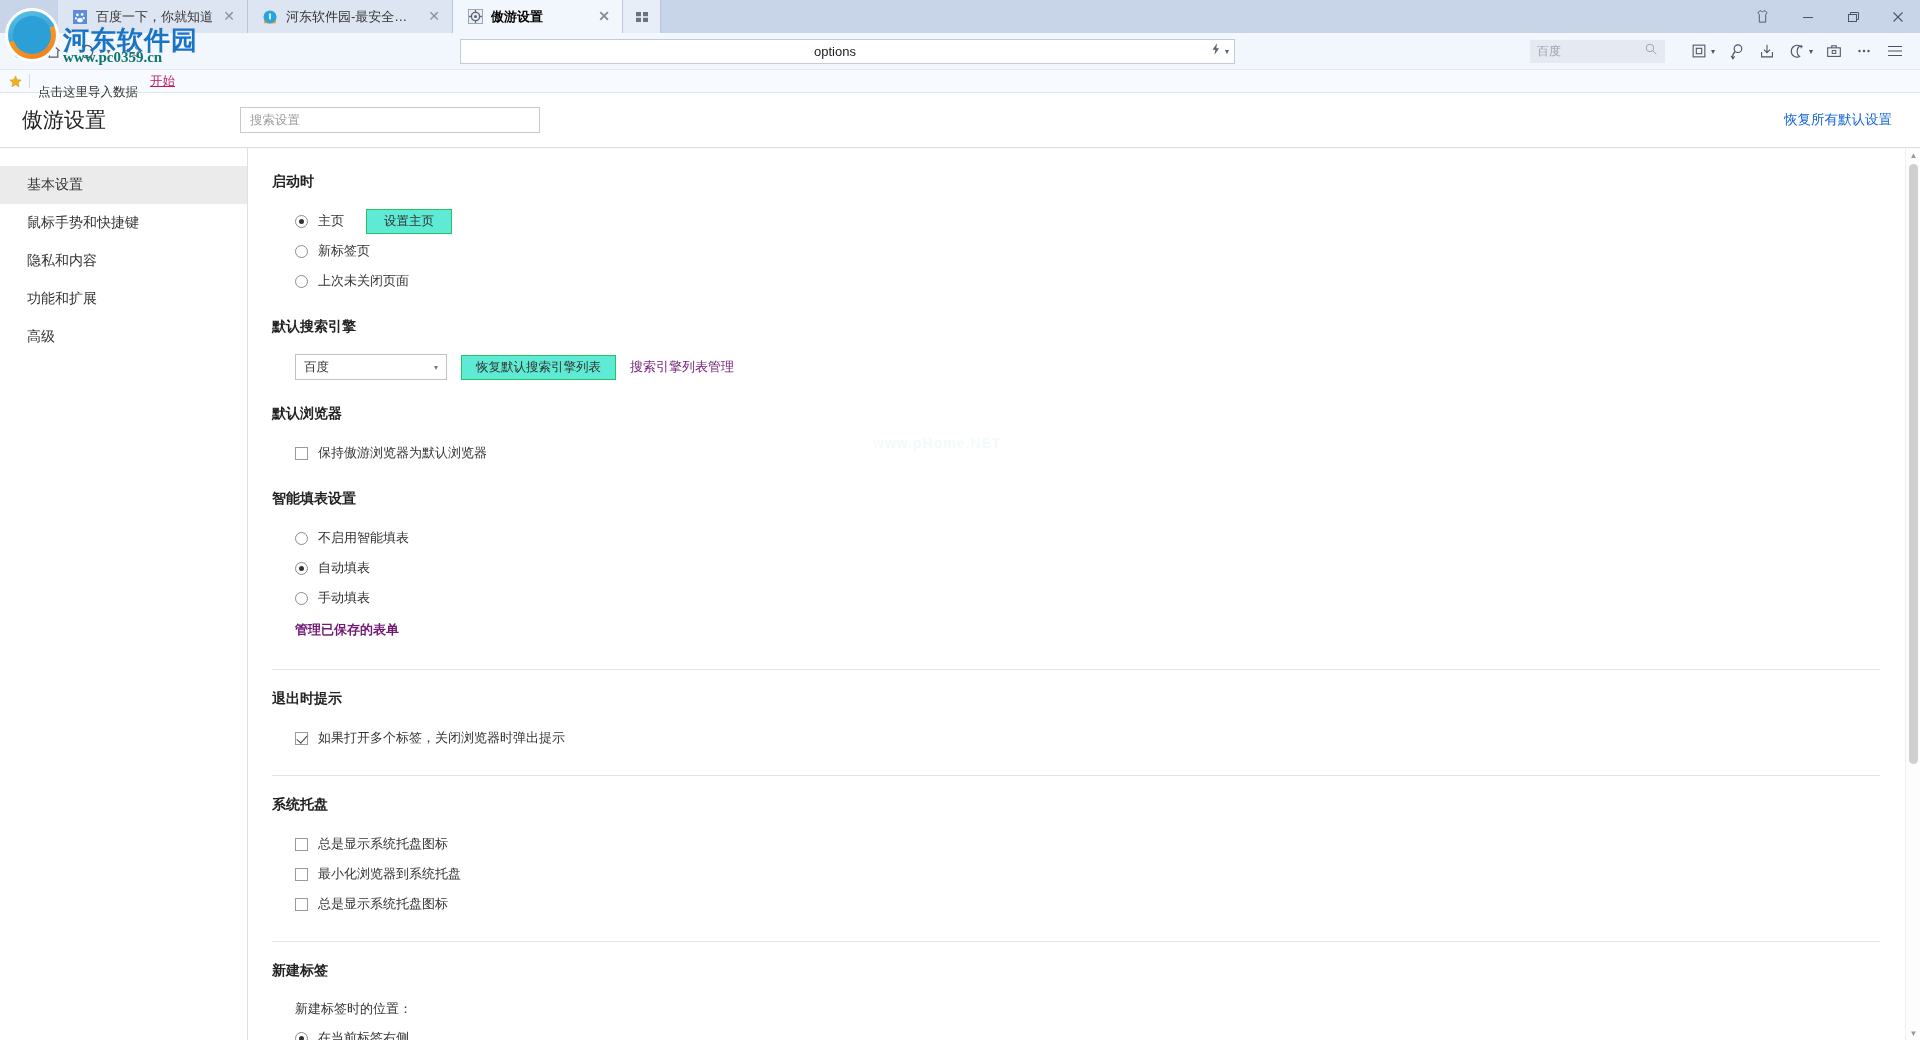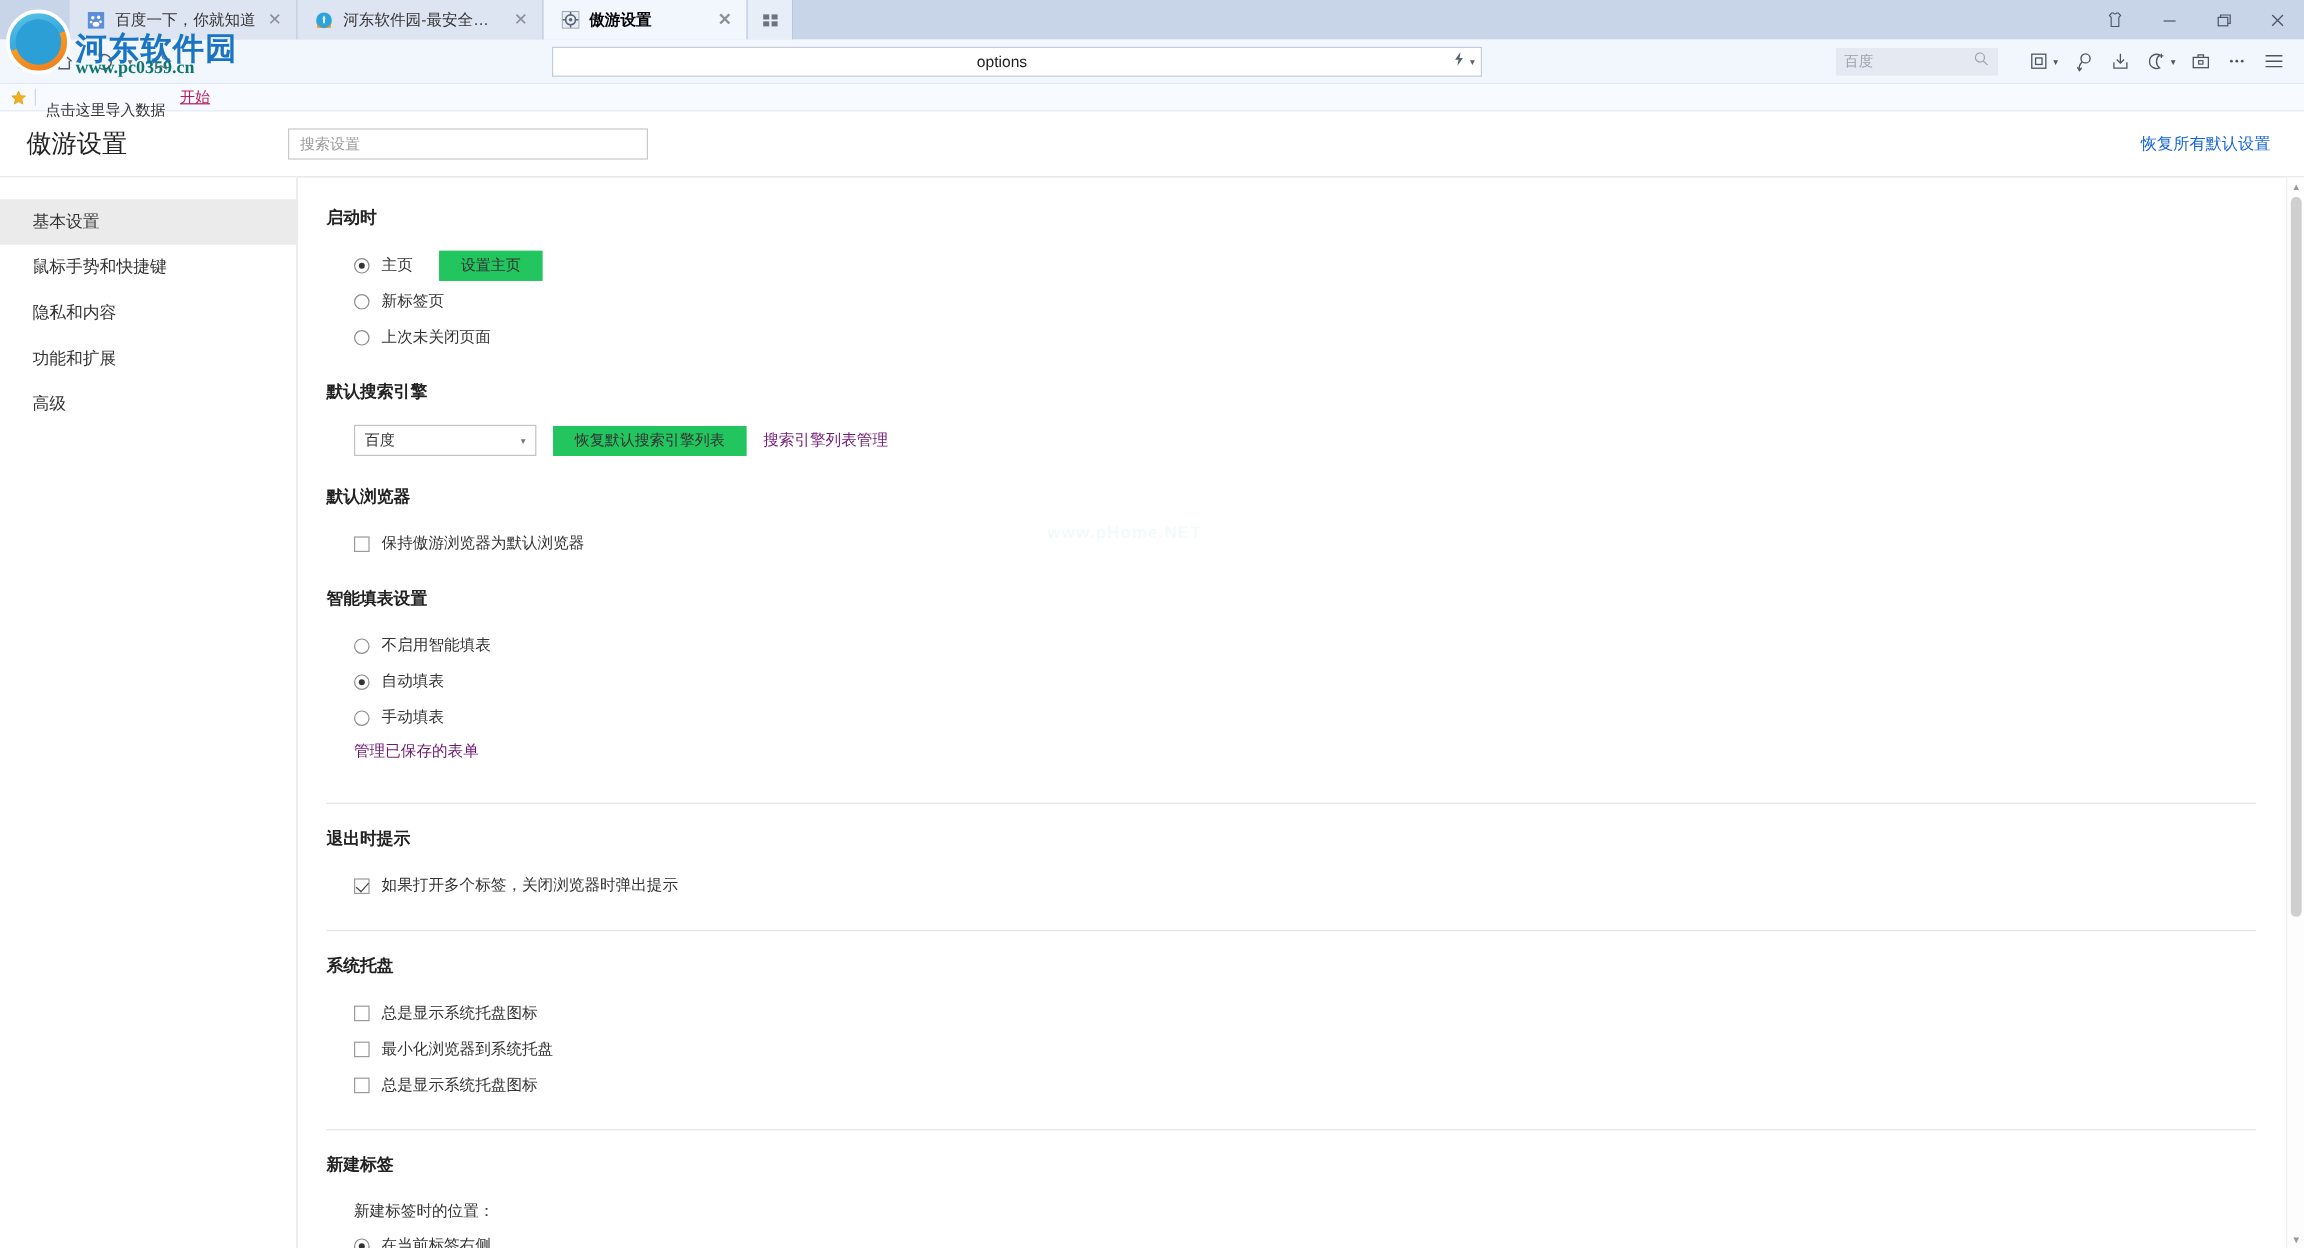--- a/index.html
+++ b/index.html
@@ -295,22 +295,22 @@
     width: 5px; height: 9px;
     border: solid #444;
     border-width: 0 1.6px 1.6px 0;
     transform: rotate(42deg);
   }
   .opt-label { font-size: 13px; color: #333; }
 
   .btn {
     height: 25px;
     min-width: 86px;
-    border: 4px solid #22c55e;
-    background: #22c55e;
+    border: 1px solid #22c55e;
+    background: #5eead4;
     font-size: 12.5px;
     color: #333;
     display: inline-flex;
     align-items: center;
     justify-content: center;
     padding: 0 14px;
   }
   .row-inline {
     display: flex;
     align-items: center;
@@ -333,21 +333,21 @@
   .select .sel-caret {
     position: absolute;
     right: 8px;
     font-size: 8px;
     color: #7a7a7a;
   }
   .link {
     color: #701a75;
     font-size: 13px;
   }
-  .link-row { padding-left: 23px; margin-top: 4px; height: 26px; display:flex; align-items:flex-start;}
+  .link-row { padding-left: 23px; margin-top: 4px; height: 26px; display:flex; align-items:center;font-weight:bold;}
   .section { margin-bottom: 8px; }
   .divider {
     height: 1px;
     background: #e4e4e4;
     margin: 17px 0 20px 0;
   }
   .sub-label {
     font-size: 13px;
     color: #333;
     padding-left: 23px;

